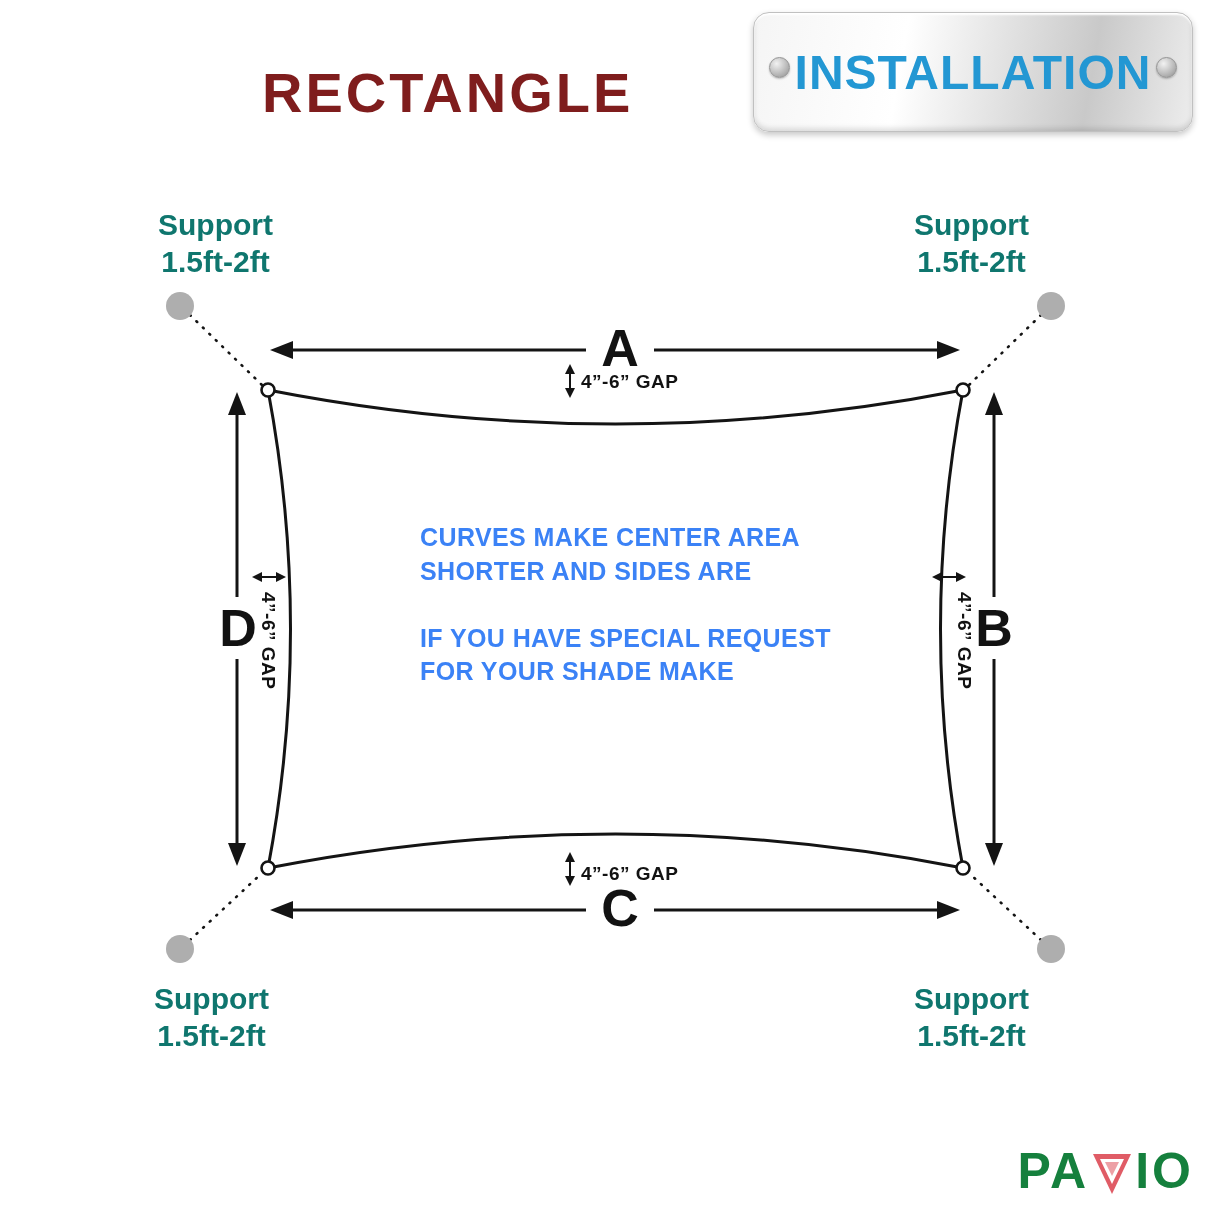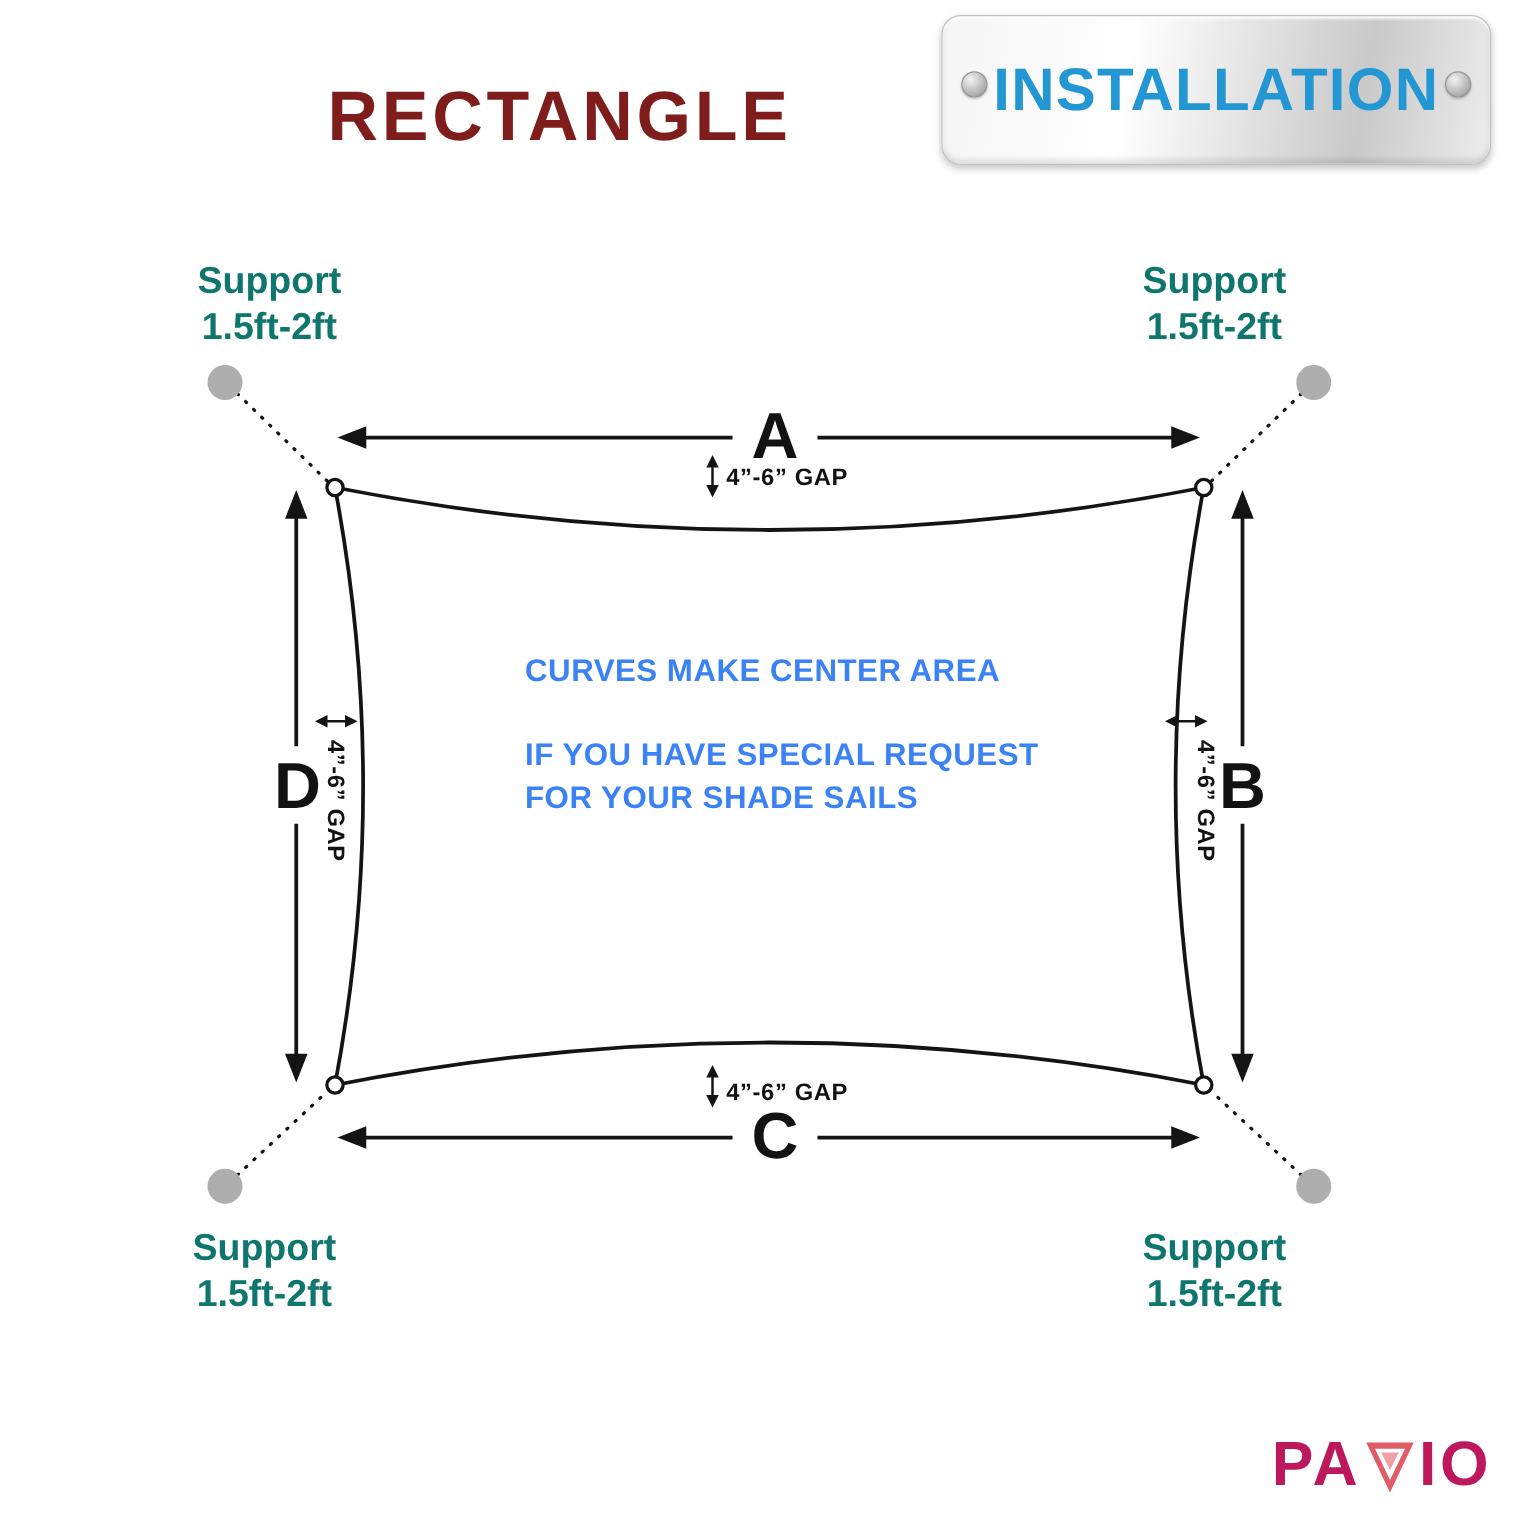--- a/index.html
+++ b/index.html
@@ -38,21 +38,21 @@
   .support-label.tl { left:158px; top:206px; }
   .support-label.tr { left:914px; top:206px; }
   .support-label.bl { left:154px; top:980px; }
   .support-label.br { left:914px; top:980px; }
 
   .center-note { position:absolute; left:420px; top:521px; font-size:25px; font-weight:bold;
     color:#3b82f6; letter-spacing:.4px; }
   .note-line { min-height:33.5px; line-height:33.5px; }
 
   .brand { position:absolute; right:20px; bottom:14px; display:flex; align-items:center;
-    font-size:50px; font-weight:bold; color:#be185d; letter-spacing:3px; }
+    font-size:50px; font-weight:bold; color:#15803d; letter-spacing:3px; }
   .brand-triangle { width:42px; height:50px; margin:0 2px; }
 </style>
 </head>
 <body>
 
 <svg class="diagram" width="1214" height="1214" viewBox="0 0 1214 1214">
 
   <path class="sail" d="M 268 390 Q 615.5 458 963 390 Q 918 629 963 868 Q 615.5 800 268 868 Q 313 629 268 390 Z"></path>
 
   <line class="dotline" x1="190" y1="315" x2="262" y2="385"></line>
@@ -135,23 +135,24 @@
   <div>Support</div>
   <div>1.5ft-2ft</div>
 </div>
 <div class="support-label br">
   <div>Support</div>
   <div>1.5ft-2ft</div>
 </div>
 
 <div class="center-note">
   <div class="note-line">CURVES MAKE CENTER AREA</div>
+  <div class="note-line">SHORTER AND SIDES ARE</div>
   <div class="note-line"></div>
   <div class="note-line">IF YOU HAVE SPECIAL REQUEST</div>
-  <div class="note-line">FOR YOUR SHADE SAILS</div>
+  <div class="note-line">FOR YOUR SHADE MAKE</div>
 </div>
 
 <div class="brand">
   <span>PA</span>
   <svg class="brand-triangle" viewBox="0 0 42 50">
     <polygon points="21,48 2,8 40,8" fill="#e05c66"></polygon>
     <polygon points="21,38 9,13 33,13" fill="#ffffff"></polygon>
     <polygon points="21,30 14,16 28,16" fill="#eda0a6"></polygon>
   </svg>
   <span>IO</span>

